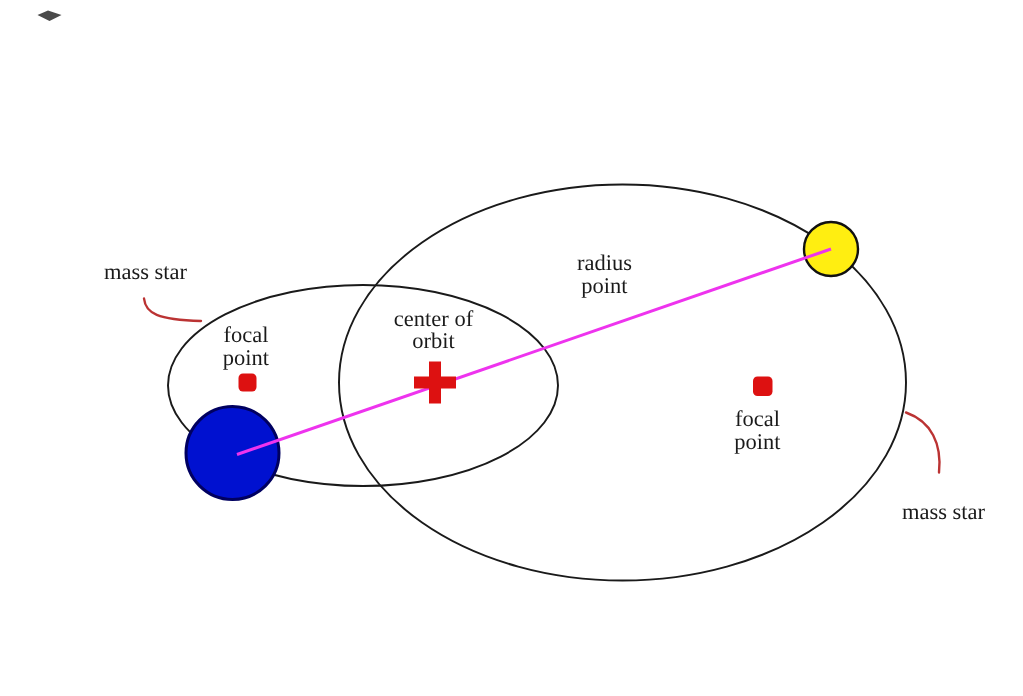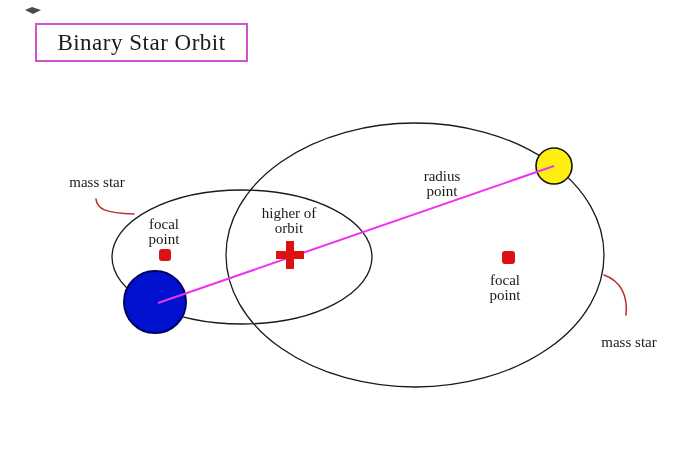--- a/index.html
+++ b/index.html
@@ -45,40 +45,37 @@
 
     <path class="red-marker" d="M276 251 H286 V241 H294 V251 H304 V259 H294 V269 H286 V259 H276 Z"></path>
 
     <rect class="red-marker" x="159" y="249" width="12" height="12" rx="3"></rect>
     <rect class="red-marker" x="502" y="251" width="13" height="13" rx="3"></rect>
 
     <path class="leader" d="M96 199 C97 209 105 213 134 214"></path>
     <path class="leader" d="M604 275 C621 281 628 296 626 315"></path>
   </svg>
 
-  <div class="title-box">
-    <span>Binary Star Orbit</span>
-  </div>
 
   <div class="lbl" style="left:97px;top:160px">
     <br>
     <span>mass star</span>
   </div>
 
   <div class="lbl" style="left:164px;top:217px">
     <span>focal</span><br>
     <span>point</span>
   </div>
 
   <div class="lbl" style="left:289px;top:206px">
-    <span>higher of</span><br>
+    <span>center of</span><br>
     <span>orbit</span>
   </div>
 
-  <div class="lbl" style="left:442px;top:169px">
+  <div class="lbl" style="left:403px;top:169px">
     <span>radius</span><br>
     <span>point</span>
   </div>
 
   <div class="lbl" style="left:505px;top:273px">
     <span>focal</span><br>
     <span>point</span>
   </div>
 
   <div class="lbl" style="left:629px;top:320px">

